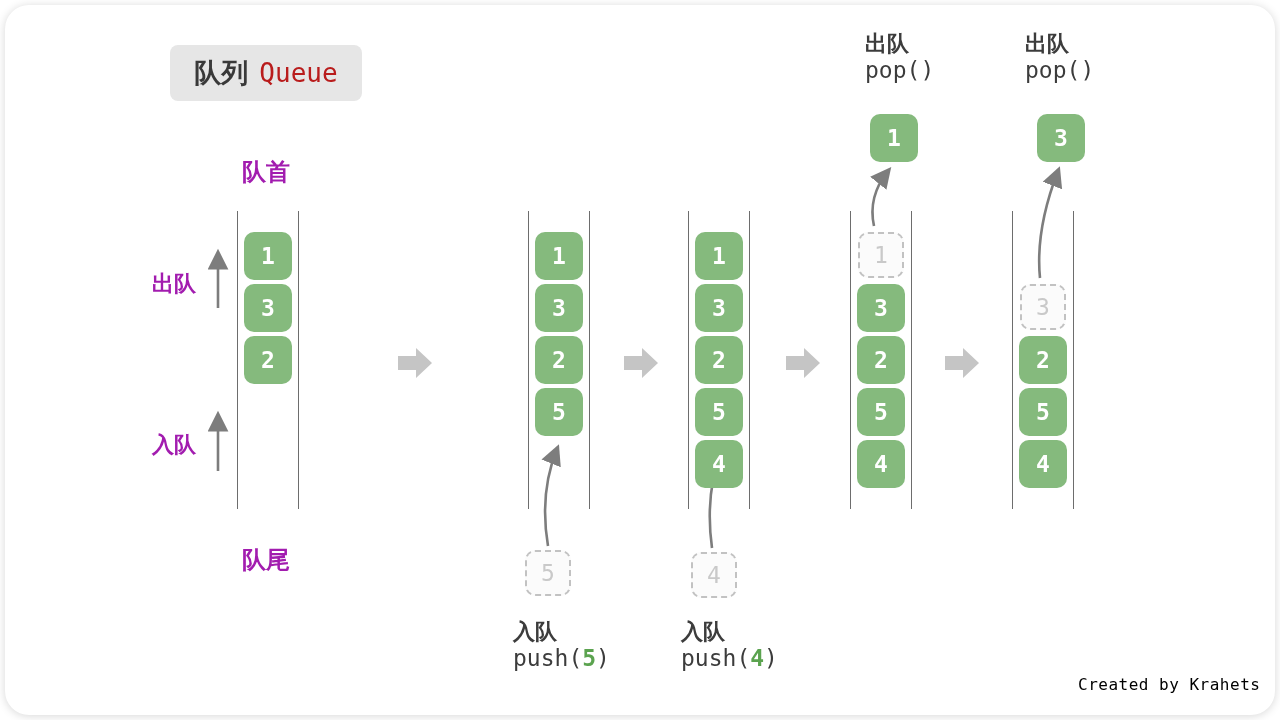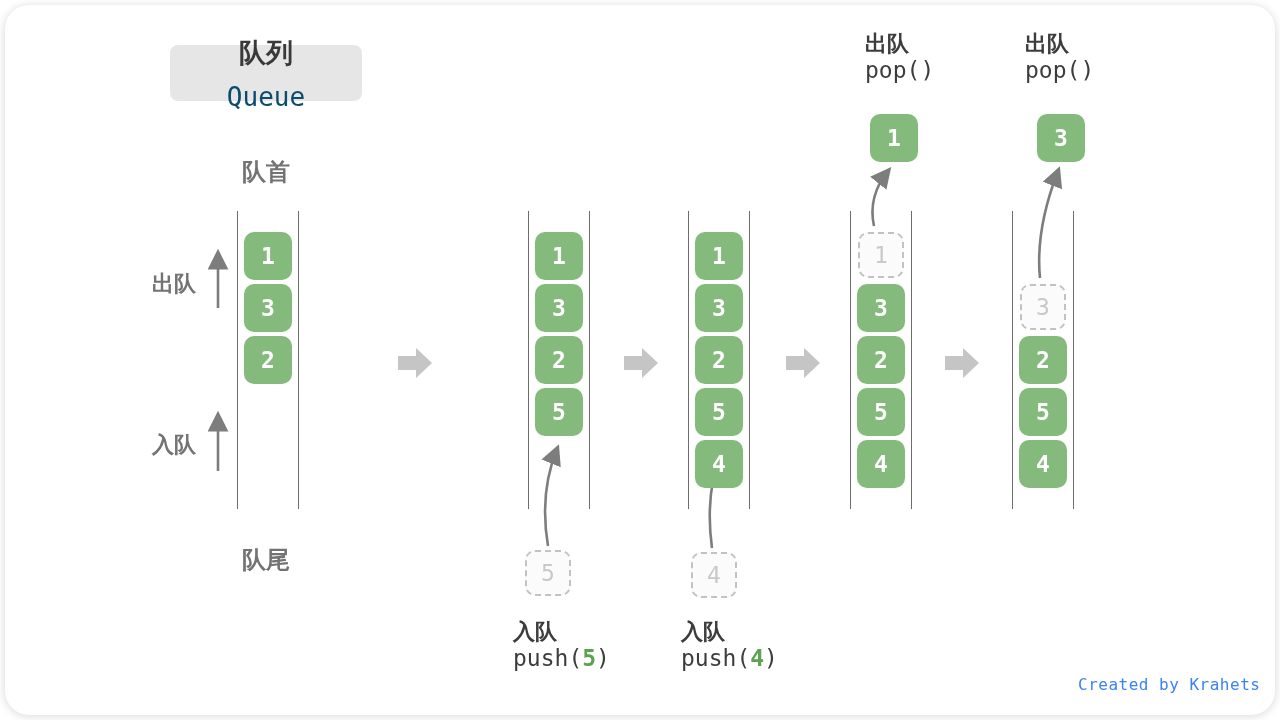--- a/index.html
+++ b/index.html
@@ -9,27 +9,27 @@
   .canvas { position:relative; width:1280px; height:720px; background:#fff; }
   .card {
     position:absolute; inset:5px; background:#fff; border-radius:24px;
     box-shadow:0 1px 10px rgba(0,0,0,0.16);
   }
 
   
   .badge {
     position:absolute; left:170px; top:45px; width:192px; height:56px;
     background:#e6e6e6; border-radius:8px;
-    display:flex; align-items:center; justify-content:center; gap:11px;flex-direction:column;
+    display:flex; align-items:center; justify-content:center; gap:11px;
   }
   .badge .zh { font-size:27px; font-weight:bold; color:#393939; }
-  .badge .en { font-size:26px; font-family:"DejaVu Sans Mono", monospace; color:#0c4a6e; }
+  .badge .en { font-size:26px; font-family:"DejaVu Sans Mono", monospace; color:#b91c1c; }
 
   
-  .lbl { position:absolute; font-weight:bold; color:#737373; white-space:nowrap; }
+  .lbl { position:absolute; font-weight:bold; color:#a21caf; white-space:nowrap; }
   .lbl-front { left:242px; top:156px; font-size:24px; }
   .lbl-rear  { left:242px; top:544px; font-size:24px; }
   .lbl-deq   { left:152px; top:269px; font-size:22px; }
   .lbl-enq   { left:152px; top:430px; font-size:22px; }
 
   
   .col {
     position:absolute; top:211px; height:298px; width:62px;
     border-left:1.4px solid #6d6d6d; border-right:1.4px solid #6d6d6d;
   }
@@ -60,21 +60,21 @@
 
   .op-pop1 { left:865px; top:31px; }
   .op-pop2 { left:1025px; top:31px; }
   .op-push5 { left:513px; top:619px; }
   .op-push4 { left:681px; top:619px; }
 
   
   .watermark {
     position:absolute; left:1078px; top:675px;
     font-family:"DejaVu Sans Mono", monospace; font-size:16px;
-    color:#3b82f6; letter-spacing:0.5px;
+    color:#000000; letter-spacing:0.5px;
   }
 
   
   svg.overlay { position:absolute; inset:0; width:1280px; height:720px; pointer-events:none; }
 </style>
 </head>
 <body>
 
 <div class="canvas">
   <div class="card"></div>

